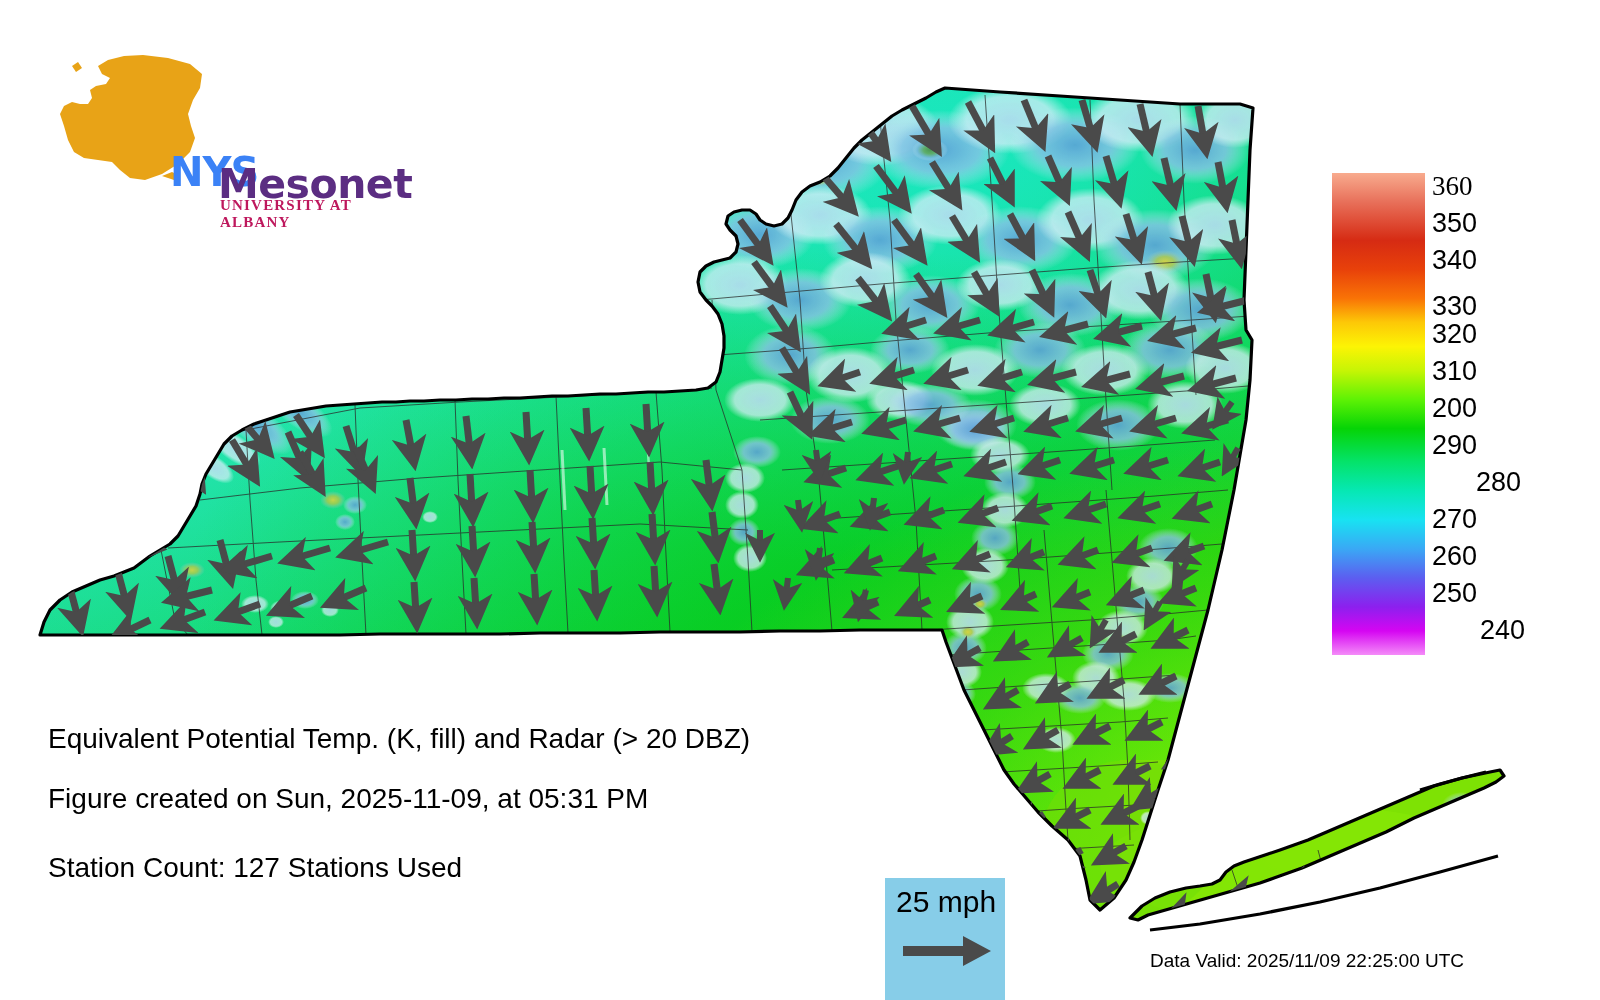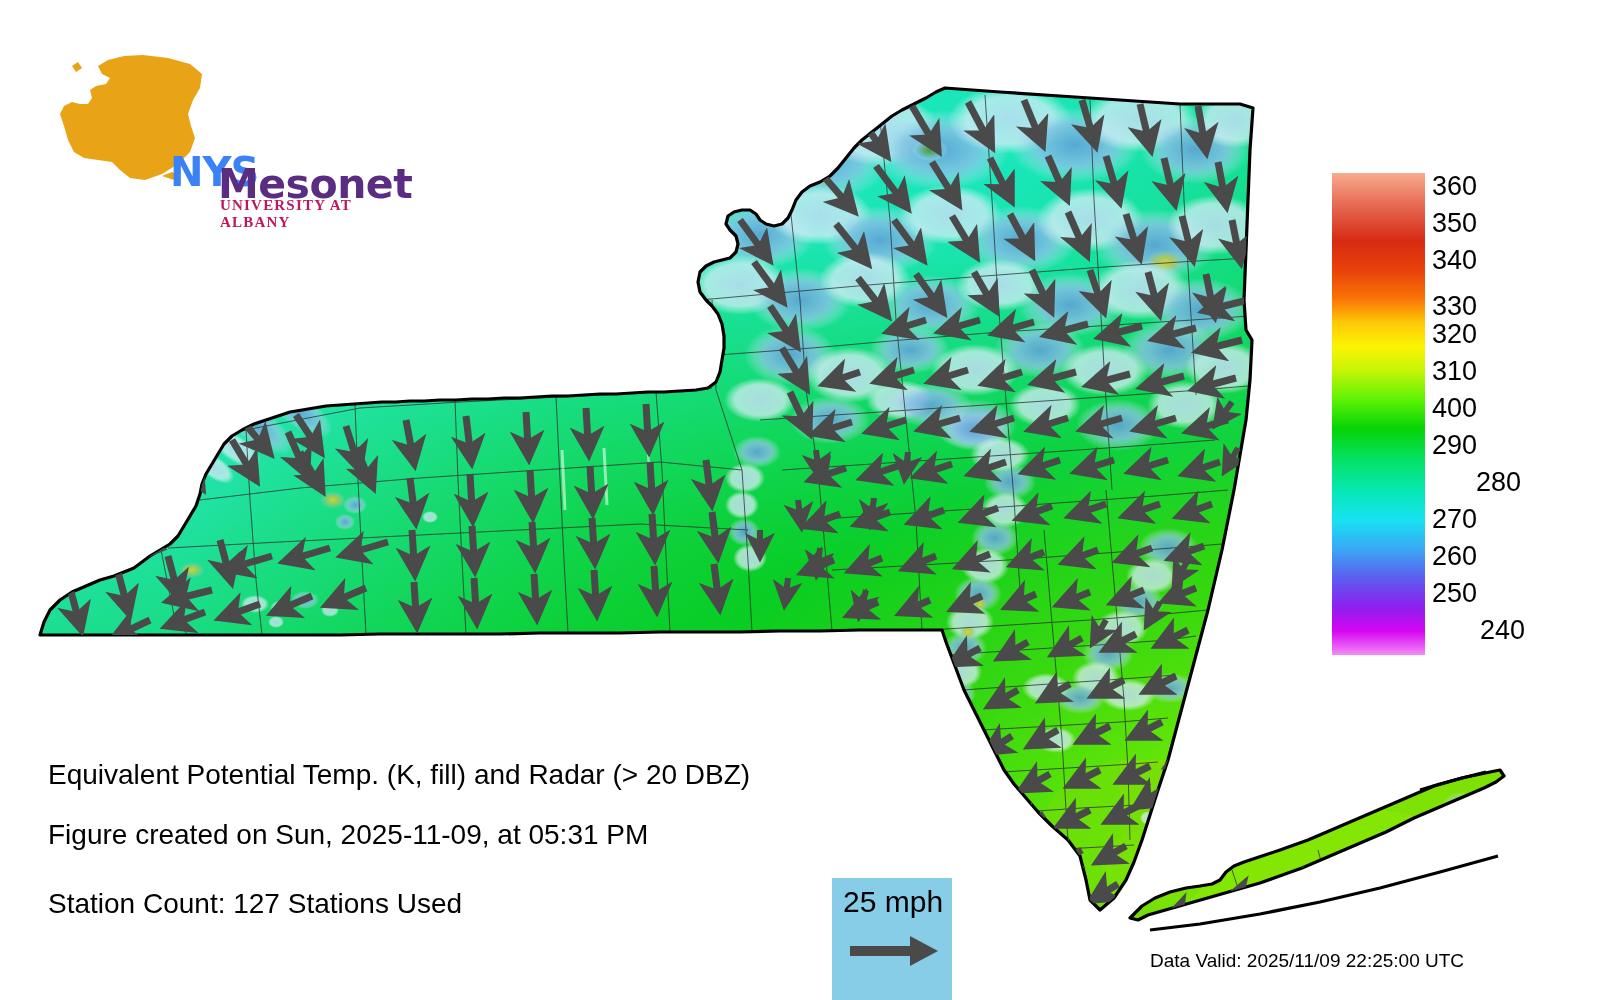--- a/index.html
+++ b/index.html
@@ -121,30 +121,29 @@
   }
 
   
   .caption {
     position: absolute;
     left: 48px;
     font-size: 28px;
     color: #000000;
     font-family: "Liberation Sans", sans-serif;
     white-space: nowrap;
-    margin-top: 36px;
   }
   #caption-title  { top: 723px; }
   #caption-created{ top: 783px; }
   #caption-count  { top: 852px; }
 
   
   #wind-legend {
     position: absolute;
-    left: 832px;
+    left: 885px;
     top: 878px;
     width: 120px;
     height: 122px;
     background: #87cde8;
   }
   #wind-legend-label {
     position: absolute;
     left: 11px;
     top: 7px;
     font-size: 30px;
@@ -794,27 +793,27 @@
         <line x1="760" y1="530" x2="760" y2="546"></line>
         <line x1="788" y1="578" x2="786" y2="594"></line>
         <line x1="1188" y1="560" x2="1180" y2="574"></line>
       </g>
 
     </svg>
   </div>
 
   <div id="colorbar-group">
     <div id="colorbar"></div>
-    <div class="cb-label" style="top:0px;">360</div>
+    <div class="cb-label" style="top:0px;font-family:Liberation Serif, serif;">360</div>
     <div class="cb-label" style="top:37px;">350</div>
     <div class="cb-label" style="top:74px;">340</div>
     <div class="cb-label" style="top:120px;">330</div>
     <div class="cb-label" style="top:148px;">320</div>
     <div class="cb-label" style="top:185px;">310</div>
-    <div class="cb-label" style="top:222px;">400</div>
+    <div class="cb-label" style="top:222px;">200</div>
     <div class="cb-label" style="top:259px;">290</div>
     <div class="cb-label" style="top:296px;margin-left:44px;">280</div>
     <div class="cb-label" style="top:333px;">270</div>
     <div class="cb-label" style="top:370px;">260</div>
     <div class="cb-label" style="top:407px;">250</div>
     <div class="cb-label" style="top:444px;margin-left:48px;">240</div>
   </div>
 
   <div class="caption" id="caption-title">Equivalent Potential Temp. (K, fill) and Radar (&gt; 20 DBZ)</div>
   <div class="caption" id="caption-created">Figure created on Sun, 2025-11-09, at 05:31 PM</div>

